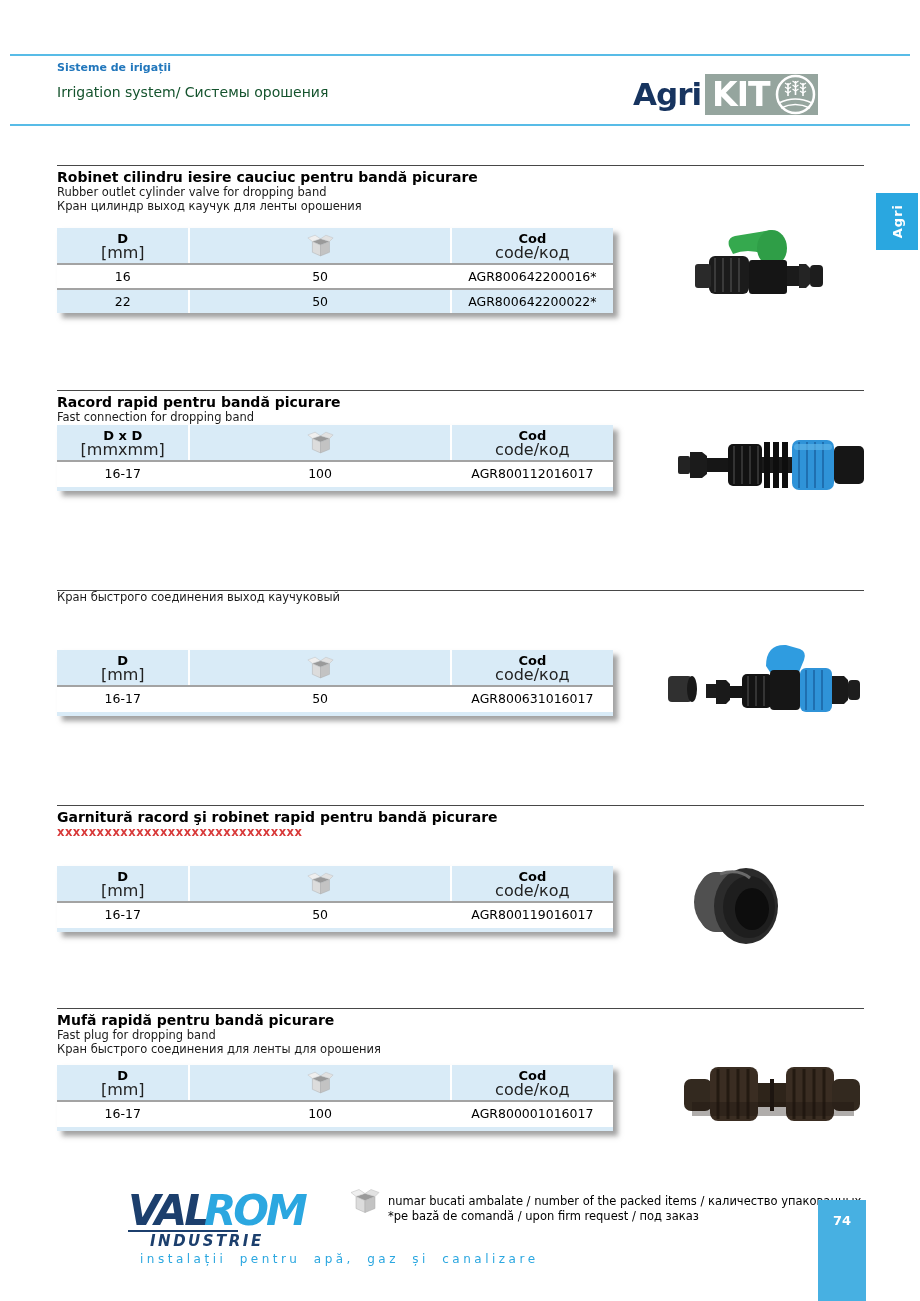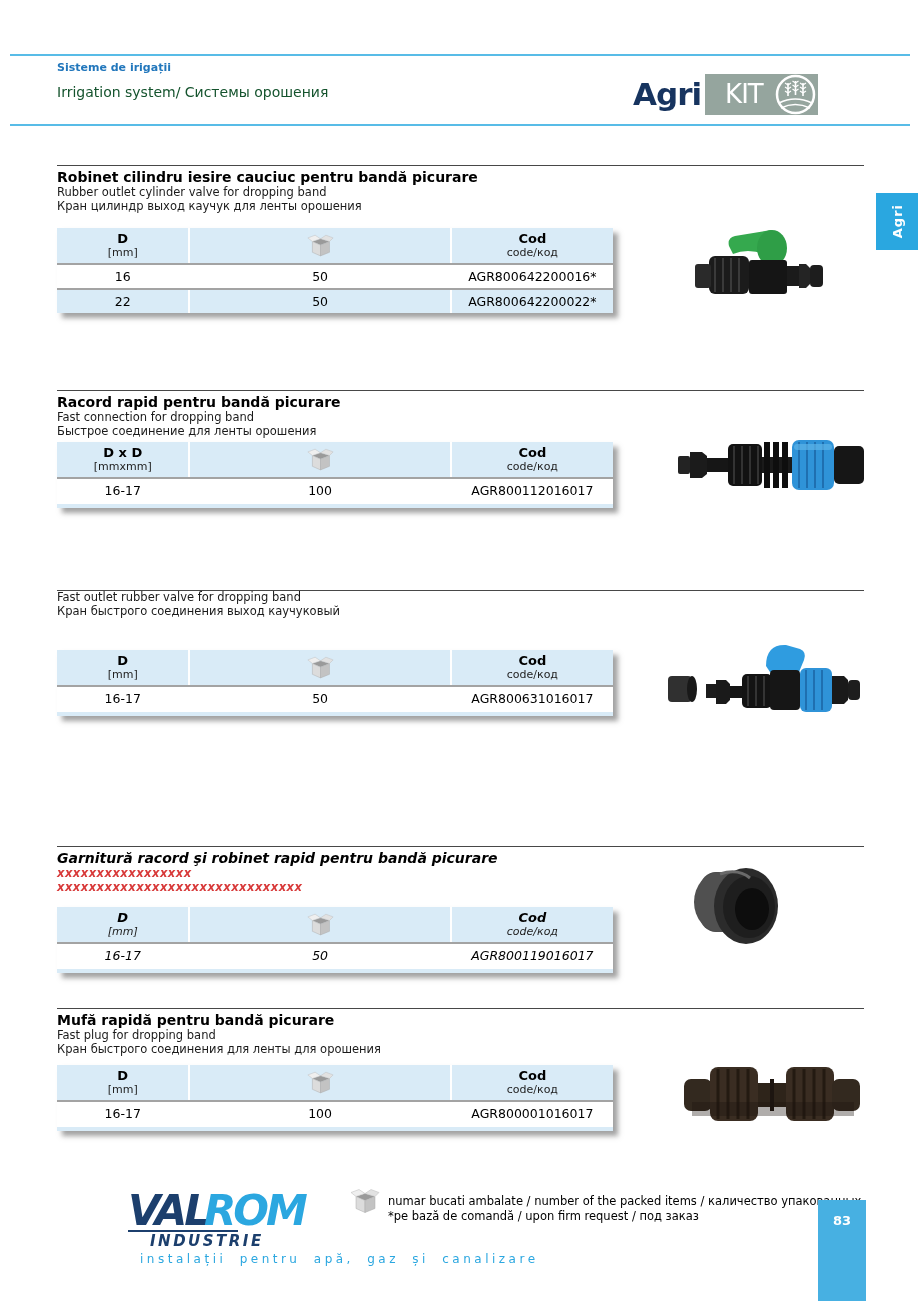--- a/index.html
+++ b/index.html
@@ -12,46 +12,46 @@
   .hline { position:absolute; left:10px; width:900px; height:2px; background:#58bce7; }
   .hline.l1 { top:54px; }
   .hline.l2 { top:124px; }
 
   .page-title { position:absolute; left:57px; top:61px; font-size:11px; font-weight:bold; color:#2277bc; }
   .page-subtitle { position:absolute; left:57px; top:84px; font-size:14px; color:#14532d; }
 
   .agrikit { position:absolute; left:633px; top:74px; display:flex; align-items:center; }
   .agrikit .agri { font-size:31px; font-weight:800; color:#17345f; letter-spacing:-1px; line-height:41px; }
   .kitbox { margin-left:4px; width:113px; height:41px; background:#95a59e; display:flex; align-items:center; position:relative; }
-  .kitbox .kit { font-size:26px; font-weight:400; color:#fff; letter-spacing:-1px; padding-left:20px; line-height:41px; }
+  .kitbox .kit { font-size:33px; font-weight:700; color:#fff; letter-spacing:-1px; padding-left:7px; line-height:41px; }
   .kitbox svg { position:absolute; right:2px; top:0px; }
 
   .side-tab { position:absolute; left:876px; top:193px; width:42px; height:57px; background:#2aa7e0;
     display:flex; align-items:center; justify-content:center; }
   .side-tab span { writing-mode:vertical-rl; transform:rotate(180deg); color:#fff; font-weight:bold; font-size:13px; letter-spacing:1px; }
 
   .section { position:absolute; left:57px; width:807px; border-top:1px solid #474747; }
   .s1 { top:165px; height:160px; } .s2 { top:390px; height:125px; } .s3 { top:590px; height:125px; }
-  .s4 { top:846px; height:125px;font-style:italic; } .s5 { top:1008px; height:125px; }
+  .s4 { top:805px; height:125px; } .s5 { top:1008px; height:125px; }
   .sec-title { margin-top:3px; font-size:14px; font-weight:bold; color:#000; line-height:17px; }
   .sec-sub { font-size:11.5px; line-height:13.5px; color:#1a1a1a; }
   .sec-sub.red { color:#d83a3a; font-weight:bold; letter-spacing:0.5px; }
 
   .ptable { position:absolute; left:0; width:556px; background:#fff; box-shadow:5px 5px 5px rgba(85,85,85,0.55); }
-  .s1 .ptable { top:62px; } .s2 .ptable { top:51px; } .s3 .ptable { top:59px; }
+  .s1 .ptable { top:62px; } .s2 .ptable { top:34px; } .s3 .ptable { top:59px; }
   .s4 .ptable { top:60px; } .s5 .ptable { top:56px; }
   .trow { display:flex; }
   .trow + .trow { border-top:2px solid #a3a3a3; }
   .cell { text-align:center; }
   .cell:not(:last-child) { border-right:2px solid #fff; }
   .c1 { width:24%; } .c2 { width:47%; } .c3 { width:29%; }
   .thead { background:#d9ebf7; height:35px; }
   .thead .cell { display:flex; flex-direction:column; align-items:center; justify-content:center; }
   .h1 { font-size:13px; font-weight:bold; color:#000; line-height:15px; }
-  .h2 { font-size:11px; color:#222; line-height:14px; }
+  .h2 { font-size:16px; color:#222; line-height:14px; }
   .drow .cell { height:23px; line-height:23px; font-size:12.5px; color:#000; }
   .drow.alt { background:#d9ebf7; }
   .strip { height:6px; background:#d9ebf7; border-top:2px solid #fff; }
 
   .pimg { position:absolute; }
   .pimg-1 { left:687px; top:208px; } .pimg-2 { left:676px; top:430px; }
   .pimg-3 { left:666px; top:636px; } .pimg-4 { left:686px; top:856px; }
   .pimg-5 { left:682px; top:1062px; }
 
   .valrom { position:absolute; left:128px; top:1188px; }
@@ -214,21 +214,20 @@
         <line x1="131" y1="12" x2="131" y2="58"></line>
         <line x1="139" y1="12" x2="139" y2="58"></line>
         <line x1="147" y1="12" x2="147" y2="58"></line>
       </g>
     <rect x="118" y="14" width="38" height="6" rx="3" fill="#5db4e8" opacity="0.7"></rect>
     <rect x="158" y="16" width="30" height="38" rx="5" fill="#161616"></rect>
   </svg>
 </div>
 
 <section class="section s3">
-  <p class="sec-sub">Fast outlet rubber valve for dropping band</p>
   <p class="sec-sub">Кран быстрого соединения выход каучуковый</p>
   <div class="ptable">
     <div class="trow thead">
       <div class="cell c1">
         <div class="h1">D</div>
         <div class="h2">[mm]</div>
       </div>
       <div class="cell c2">
         <svg width="27" height="24" viewBox="0 0 30 26">
           <polygon points="15,12 6,8 15,5 25,8" fill="#9a9a9a"></polygon>
@@ -272,21 +271,20 @@
         <line x1="148" y1="34" x2="148" y2="74"></line>
         <line x1="156" y1="34" x2="156" y2="74"></line>
       </g>
     <polygon points="166,40 178,40 182,44 182,64 178,68 166,68" fill="#1a1a1a"></polygon>
     <rect x="182" y="44" width="12" height="20" rx="4" fill="#1d1d1d"></rect>
   </svg>
 </div>
 
 <section class="section s4">
   <h2 class="sec-title">Garnitură racord şi robinet rapid pentru bandă picurare</h2>
-  <p class="sec-sub red">xxxxxxxxxxxxxxxxx</p>
   <p class="sec-sub red">xxxxxxxxxxxxxxxxxxxxxxxxxxxxxxx</p>
   <div class="ptable">
     <div class="trow thead">
       <div class="cell c1">
         <div class="h1">D</div>
         <div class="h2">[mm]</div>
       </div>
       <div class="cell c2">
         <svg width="27" height="24" viewBox="0 0 30 26">
           <polygon points="15,12 6,8 15,5 25,8" fill="#9a9a9a"></polygon>
@@ -390,14 +388,14 @@
     <polygon points="6,8 1,4 9,1 15,5" fill="#efefef" stroke="#bbb" stroke-width="0.5"></polygon>
     <polygon points="25,8 29,4 21,1 15,5" fill="#e2e2e2" stroke="#bbb" stroke-width="0.5"></polygon>
   </svg>
 </div>
 <div class="fnotes">
   <div>numar bucati ambalate / number of the packed items / каличество упакованных</div>
   <div>*pe bază de comandă / upon firm request / под заказ</div>
 </div>
 
 <div class="page-bar">
-  <span>83</span>
+  <span>74</span>
 </div>
 
 </body></html>

